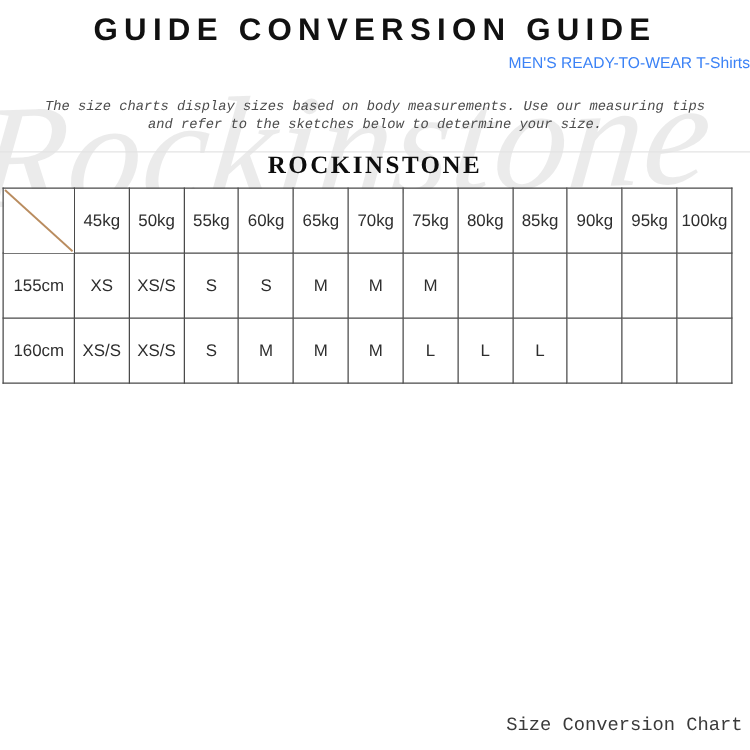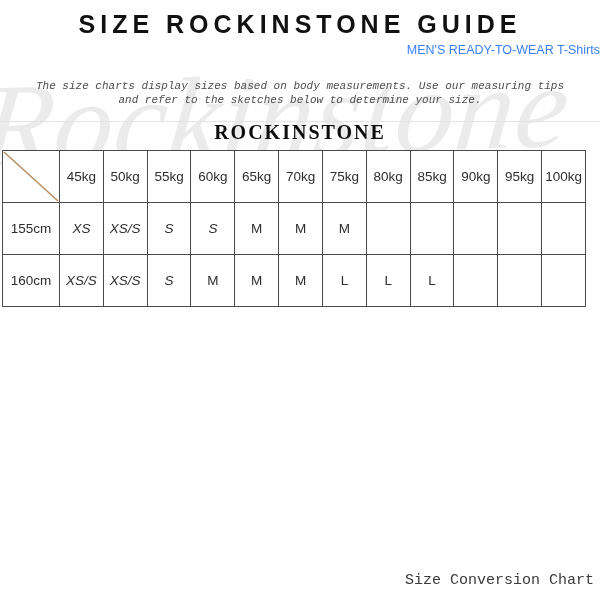--- a/index.html
+++ b/index.html
@@ -89,38 +89,38 @@
     text-align: center;
     vertical-align: middle;
     font-size: 13.5px;
     font-weight: normal;
     color: #2e2e2e;
     background: #ffffff;
     overflow: hidden;
   }
   th.corner-cell { position: relative; padding: 0; }
   th.corner-cell svg { display: block; width: 100%; height: 100%; }
-  td.tone-light { background: #e6e6e4; font-style: italic; }
+  td.tone-light { background: #e6e6e4; }
   td.tone-dark  { background: #a5a19b; }
   td.tone-blue  { background: #a8b8cc; }
   .caption {
     position: absolute;
     right: 6px; top: 572px;
     font-family: Liberation Mono, monospace;
     font-size: 15px;
     color: #3a3a3a;
     z-index: 1;
   }
 </style>
 </head>
 <body>
 
 <div class="watermark">Rockinstone</div>
 
-<div class="page-title">SIZE ROCKINSTONE GUIDE</div>
+<div class="page-title">GUIDE CONVERSION GUIDE</div>
 
 <div class="subtitle">MEN'S READY-TO-WEAR T-Shirts</div>
 
 <div class="description">The size charts display sizes based on body measurements. Use our measuring tips and refer to the sketches below to determine your size.</div>
 
 <div class="brand-rule"></div>
 <div class="brand">ROCKINSTONE</div>
 
 <table class="size-table">
   <colgroup>

